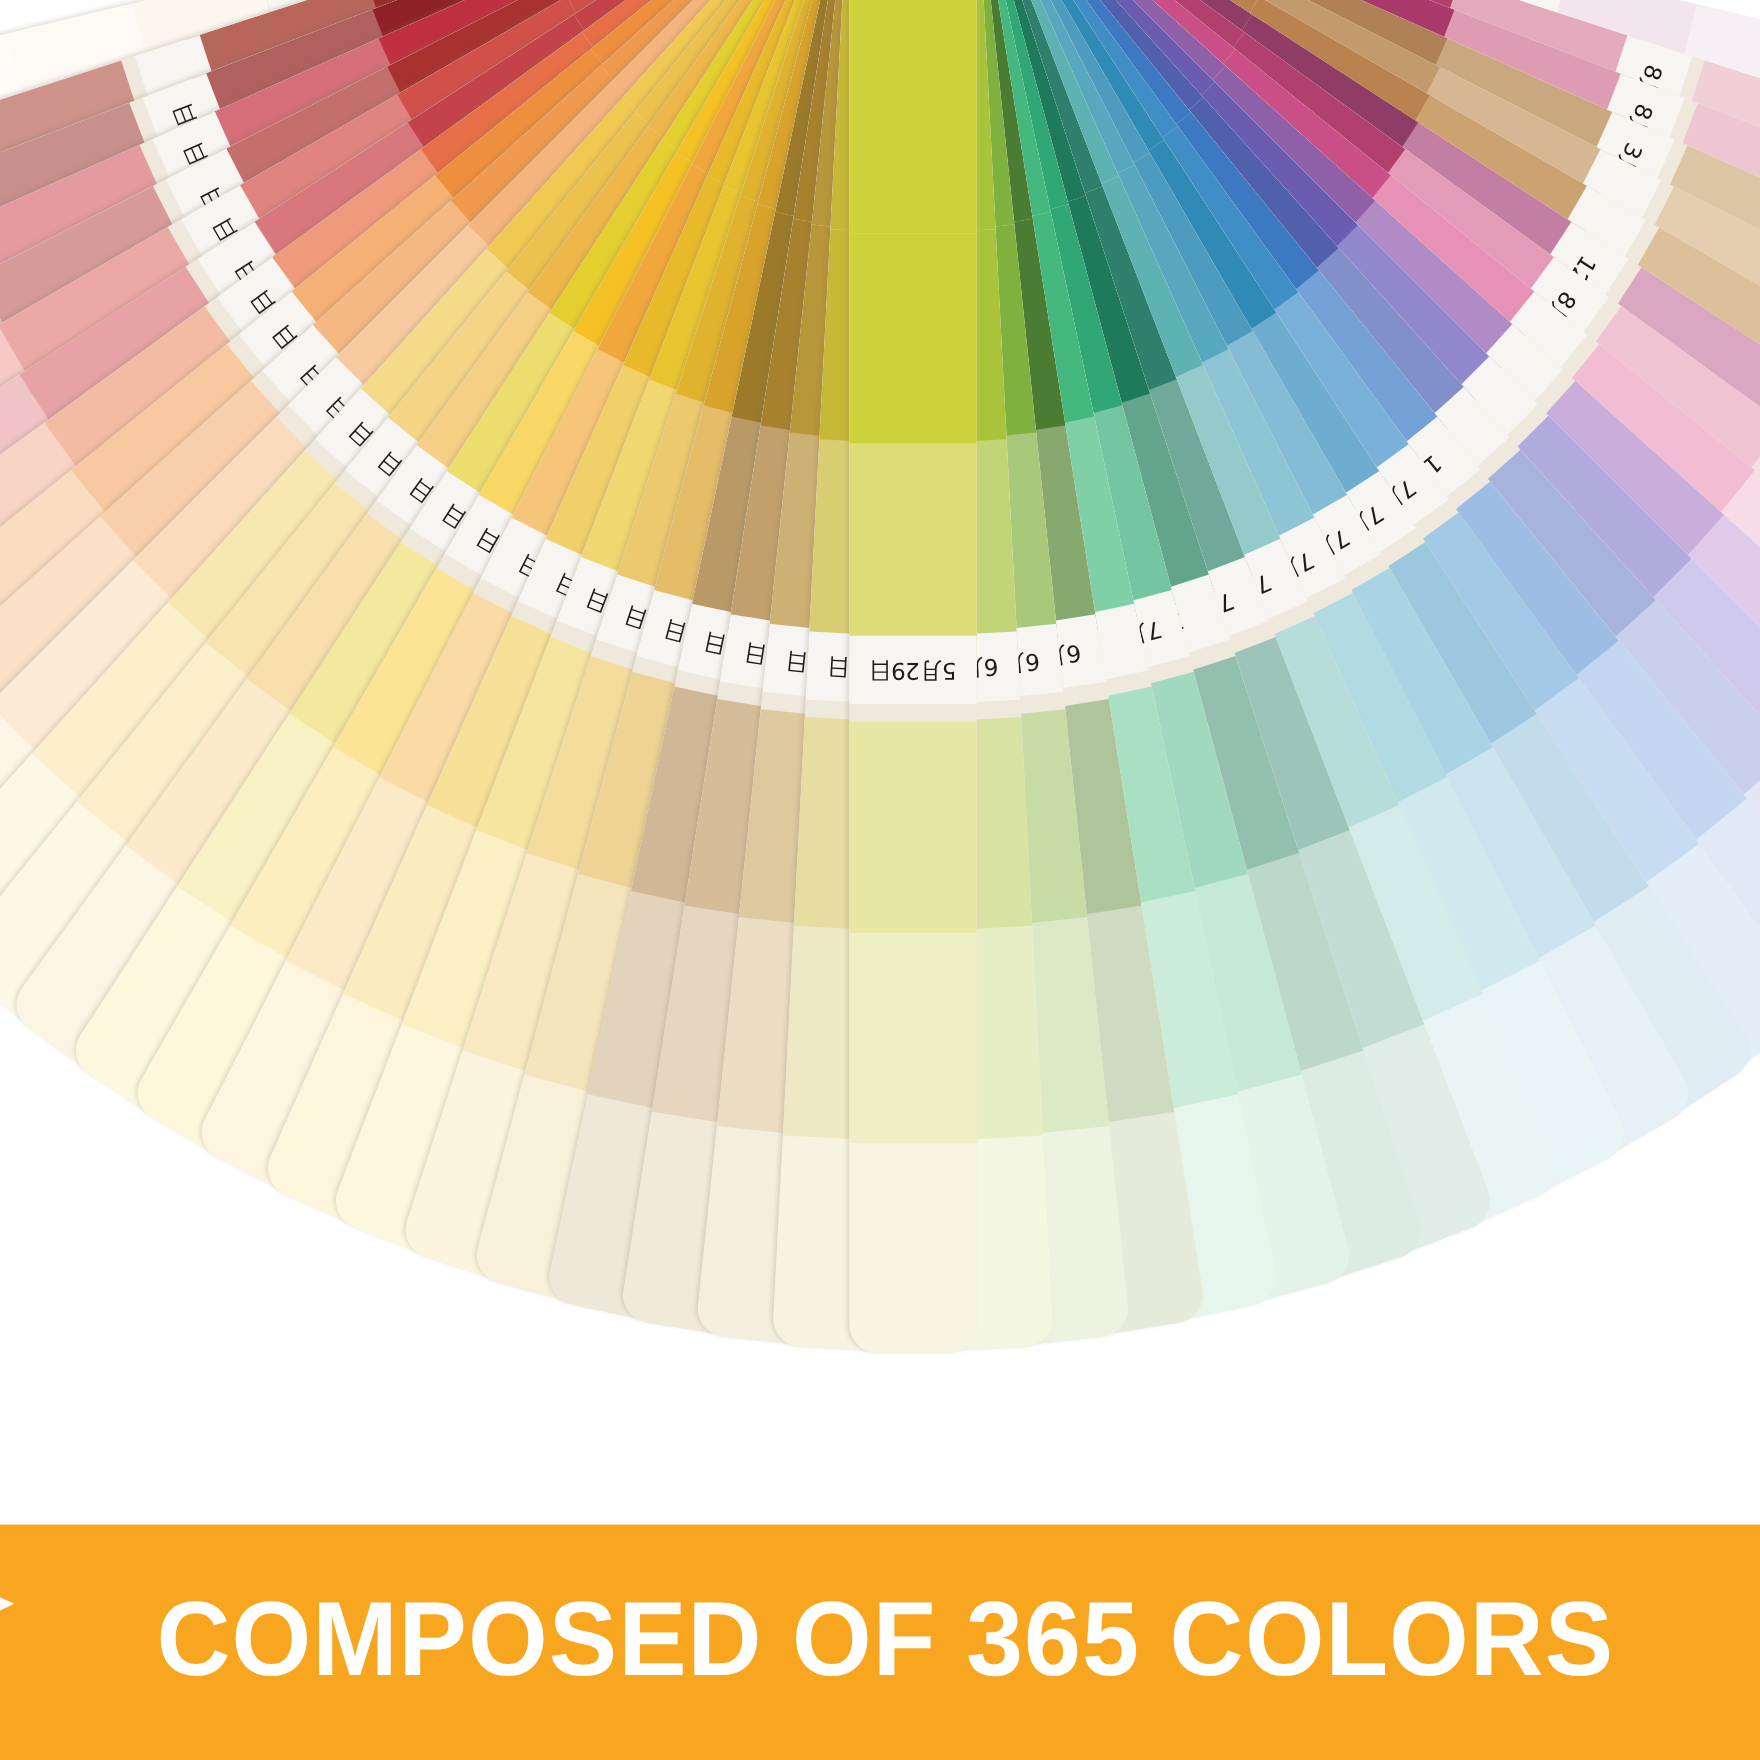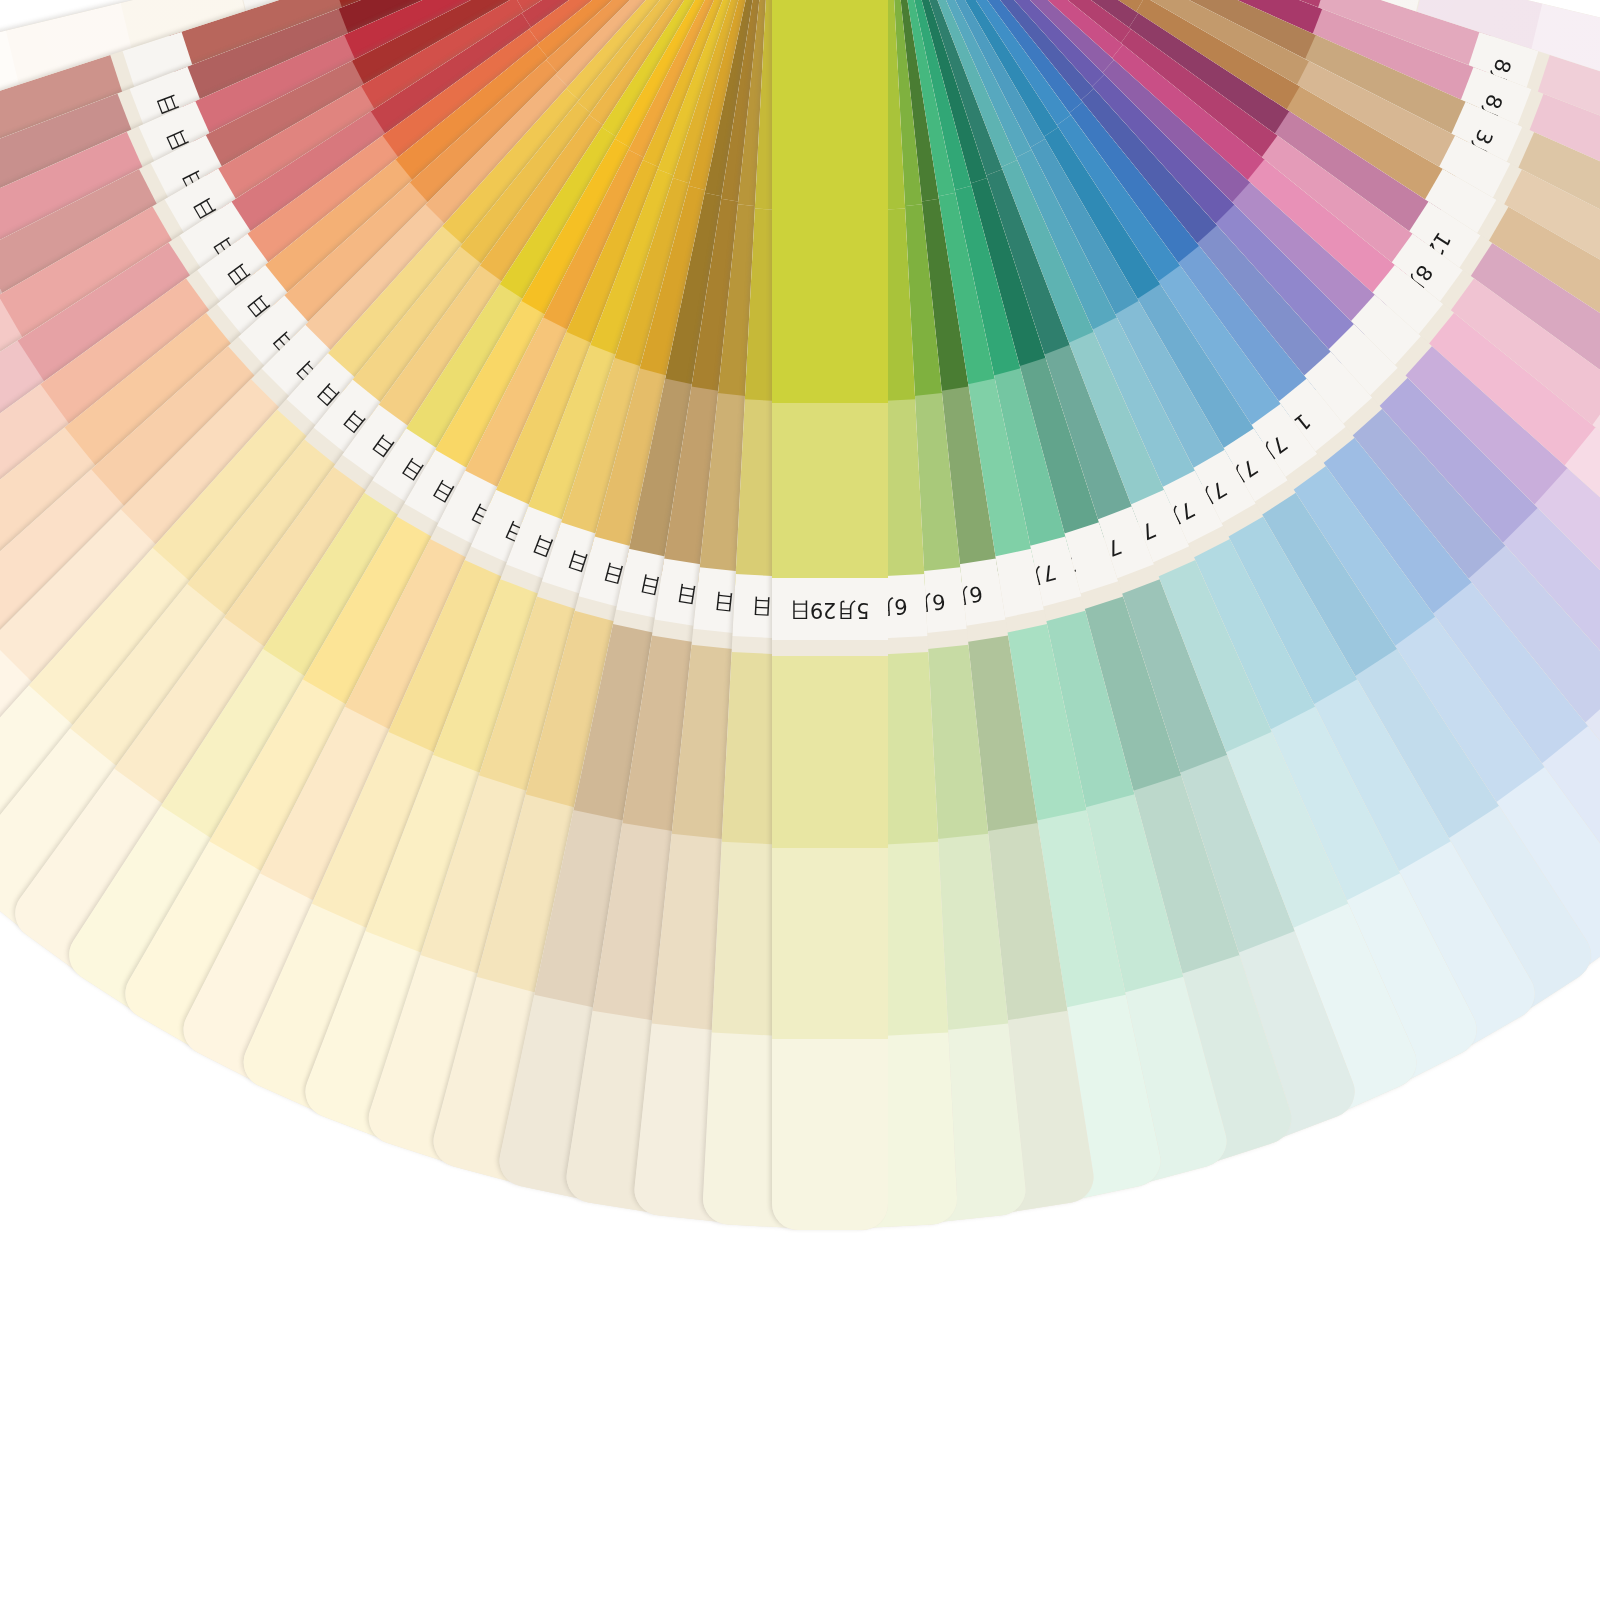--- a/index.html
+++ b/index.html
@@ -660,14 +660,18 @@
           <div class="seg" style="top: 737.6px; height: 173.8px; background: rgb(205, 147, 139);"></div>
           <div class="band" style="top: 663.36px; height: 62px;">
             <span>2月</span>
           </div>
         </div>
       </div>
     <div id="sheen"></div>
     <div id="bottom-fade"></div>
   </div>
 
+  <div id="banner">
+    <div id="banner-notch"></div>
+    <div id="banner-text">COMPOSED OF 365 COLORS</div>
+  </div>
 
 </div>
 
 </body></html>

